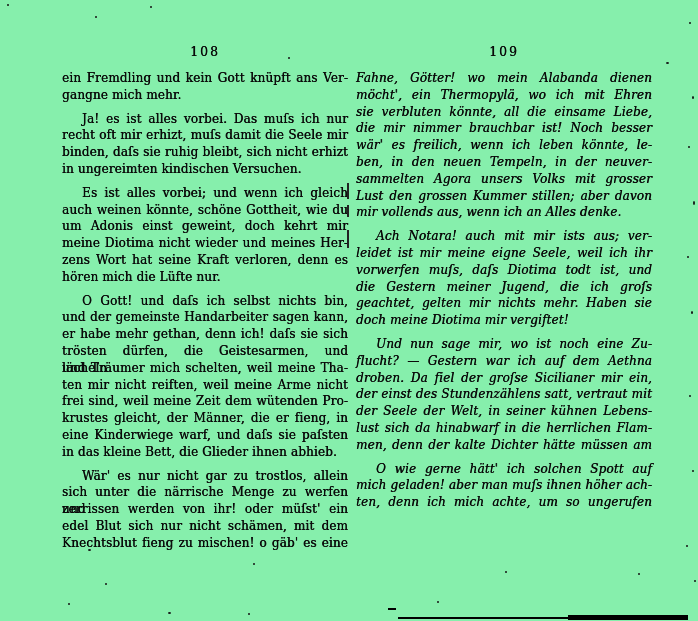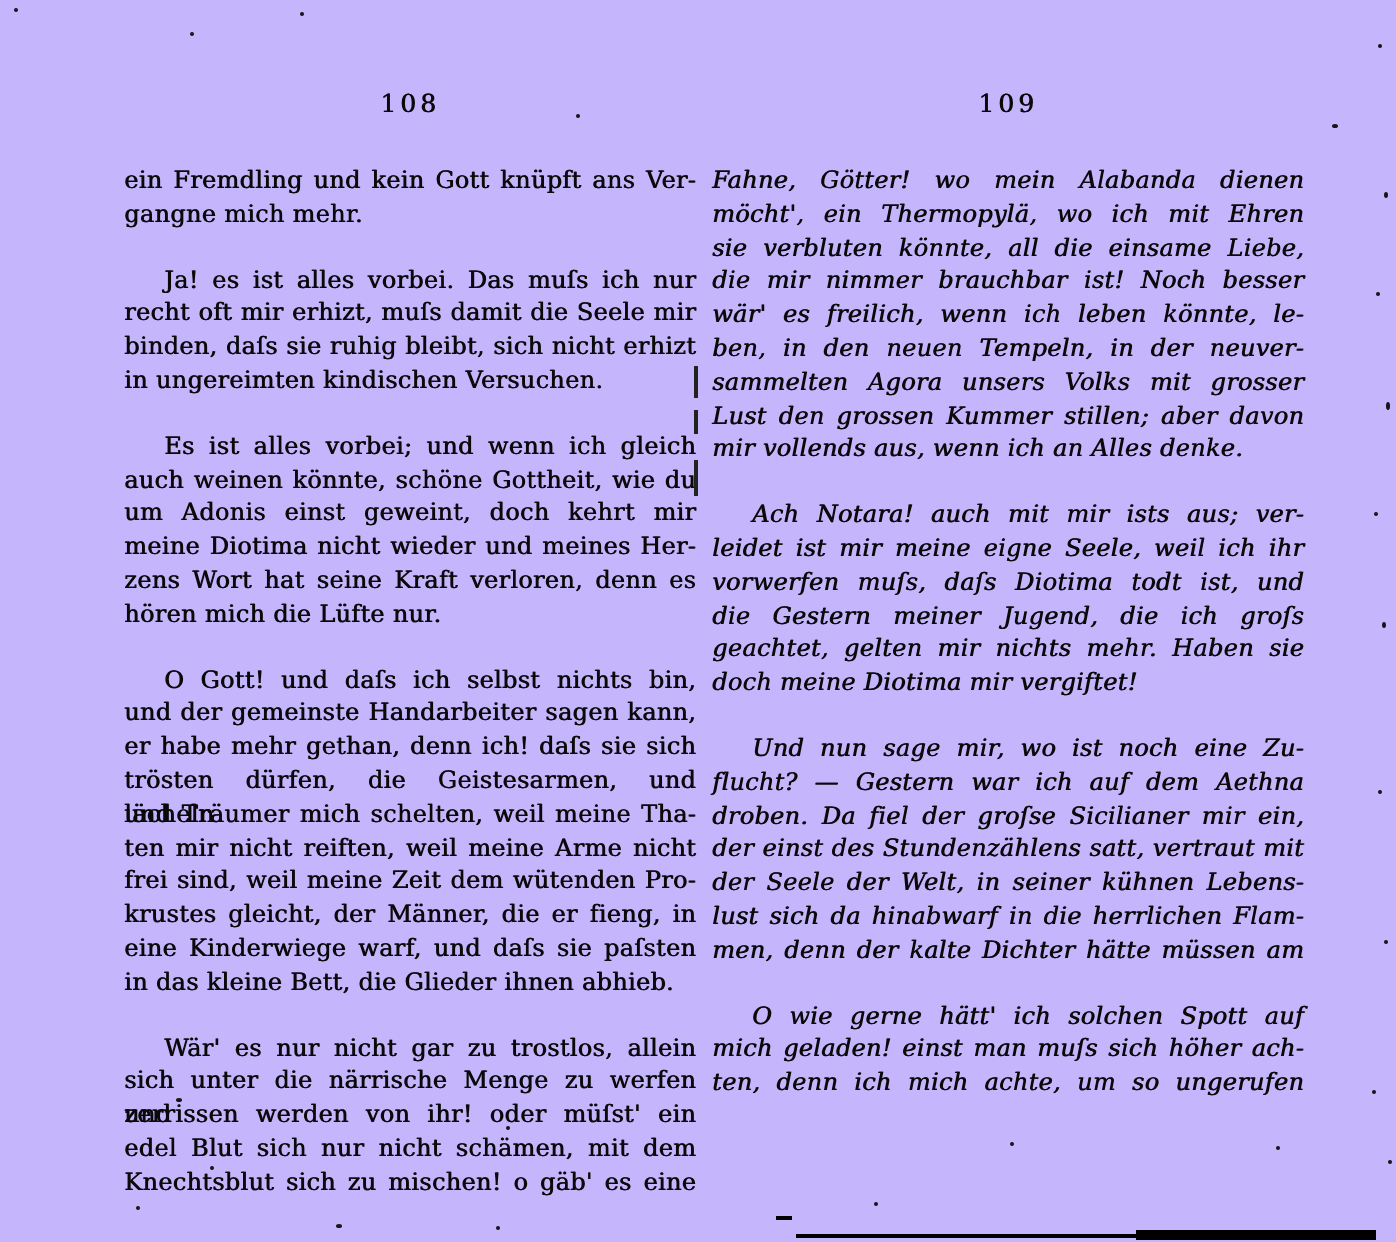--- a/index.html
+++ b/index.html
@@ -1,29 +1,29 @@
 <!DOCTYPE html>
 <html><head>
 <meta charset="utf-8">
 <style>
   html,body{margin:0;padding:0;background:#e8e8e8;}
   .scan{
-    position:relative;width:698px;height:621px;background:#c4b5fd;
+    position:relative;width:698px;height:621px;background:#86efac;
     font-family:"DejaVu Serif", serif;color:#0a0a0a;overflow:hidden;
   }
   .pagenum{
     position:absolute;top:44px;font-size:12.5px;letter-spacing:2px;
     text-align:center;text-shadow:0.35px 0 0 currentColor;
   }
   .pagenum.pl{left:62px;width:286px;}
   .pagenum.pr{left:356px;width:296px;}
   .col{position:absolute;top:66px;}
   .col.pl{left:62px;width:286px;}
   .col.pr{left:356px;width:296px;font-style:italic;}
-  .para{margin:16px 0 7px 0;}
+  .para{margin:4px 0 7px 0;}
   .line{
     font-size:12px;line-height:16.8px;height:16.8px;
     text-align:justify;text-align-last:justify;
     letter-spacing:0.15px;
     text-shadow:0.35px 0 0 currentColor;
     white-space:normal;overflow:visible;
   }
   .line.last{text-align-last:left;}
   .line.ind{padding-left:20px;}
   .sp{position:absolute;background:#151515;border-radius:50%;}
@@ -67,21 +67,21 @@
       <div class="line">frei sind, weil meine Zeit dem wütenden Pro-</div>
       <div class="line">krustes gleicht, der Männer, die er fieng, in</div>
       <div class="line">eine Kinderwiege warf, und daſs sie paſsten</div>
       <div class="line last">in das kleine Bett, die Glieder ihnen abhieb.</div>
     </div>
     <div class="para">
       <div class="line ind">Wär' es nur nicht gar zu trostlos, allein</div>
       <div class="line">sich unter die närrische Menge zu werfen und</div>
       <div class="line">zerrissen werden von ihr! oder müſst' ein</div>
       <div class="line">edel Blut sich nur nicht schämen, mit dem</div>
-      <div class="line">Knechtsblut sich zu mischen! o gäb' es eine</div>
+      <div class="line">Knechtsblut fieng zu mischen! o gäb' es eine</div>
     </div>
   </div>
 
   <div class="col pr">
     <div class="para">
       <div class="line">Fahne, Götter! wo mein Alabanda dienen</div>
       <div class="line">möcht', ein Thermopylä, wo ich mit Ehren</div>
       <div class="line">sie verbluten könnte, all die einsame Liebe,</div>
       <div class="line">die mir nimmer brauchbar ist! Noch besser</div>
       <div class="line">wär' es freilich, wenn ich leben könnte, le-</div>
@@ -102,21 +102,21 @@
       <div class="line ind">Und nun sage mir, wo ist noch eine Zu-</div>
       <div class="line">flucht? — Gestern war ich auf dem Aethna</div>
       <div class="line">droben. Da fiel der groſse Sicilianer mir ein,</div>
       <div class="line">der einst des Stundenzählens satt, vertraut mit</div>
       <div class="line">der Seele der Welt, in seiner kühnen Lebens-</div>
       <div class="line">lust sich da hinabwarf in die herrlichen Flam-</div>
       <div class="line">men, denn der kalte Dichter hätte müssen am</div>
     </div>
     <div class="para">
       <div class="line ind">O wie gerne hätt' ich solchen Spott auf</div>
-      <div class="line">mich geladen! einst man muſs sich höher ach-</div>
+      <div class="line">mich geladen! aber man muſs ihnen höher ach-</div>
       <div class="line">ten, denn ich mich achte, um so ungerufen</div>
     </div>
   </div>
 
   <div class="sp" style="left:7px;top:4px;width:2px;height:2px"></div>
   <div class="sp" style="left:95px;top:16px;width:2px;height:2px"></div>
   <div class="sp" style="left:150px;top:6px;width:2px;height:2px"></div>
   <div class="sp" style="left:288px;top:57px;width:2px;height:2px"></div>
   <div class="sp" style="left:666px;top:62px;width:3px;height:2px"></div>
   <div class="sp" style="left:689px;top:22px;width:2px;height:2px"></div>

